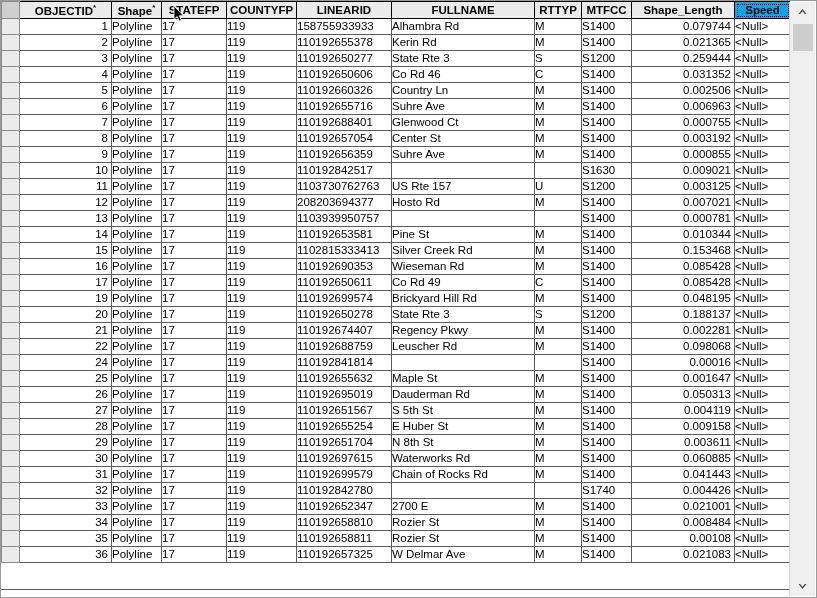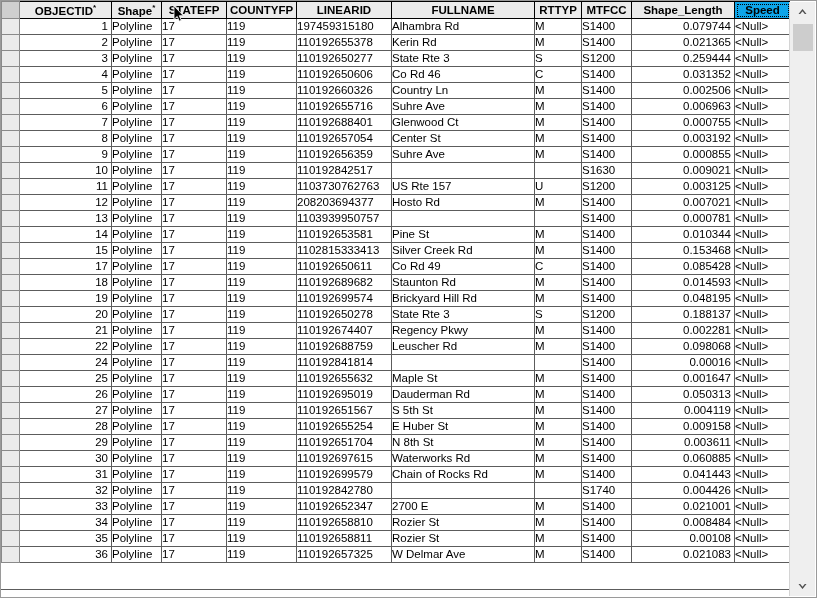--- a/index.html
+++ b/index.html
@@ -203,21 +203,21 @@
             <th class="selected-col"><span>Speed</span></th>
           </tr>
       </thead>
       <tbody>
           <tr>
             <td class="rowsel"></td>
             <td class="num">1</td>
             <td class="left">Polyline</td>
             <td class="left">17</td>
             <td class="left">119</td>
-            <td class="left">197459315180</td>
+            <td class="left">158755933933</td>
             <td class="left">Alhambra Rd</td>
             <td class="left">M</td>
             <td class="left">S1400</td>
             <td class="num">0.079744</td>
             <td class="left">&lt;Null&gt;</td>
           </tr>
           <tr>
             <td class="rowsel"></td>
             <td class="num">2</td>
             <td class="left">Polyline</td>
@@ -394,42 +394,42 @@
             <td class="left">119</td>
             <td class="left">1102815333413</td>
             <td class="left">Silver Creek Rd</td>
             <td class="left">M</td>
             <td class="left">S1400</td>
             <td class="num">0.153468</td>
             <td class="left">&lt;Null&gt;</td>
           </tr>
           <tr>
             <td class="rowsel"></td>
+            <td class="num">16</td>
+            <td class="left">Polyline</td>
+            <td class="left">17</td>
+            <td class="left">119</td>
+            <td class="left">110192690353</td>
+            <td class="left">Wieseman Rd</td>
+            <td class="left">M</td>
+            <td class="left">S1400</td>
+            <td class="num">0.085428</td>
+            <td class="left">&lt;Null&gt;</td>
+          </tr>
+          <tr>
+            <td class="rowsel"></td>
             <td class="num">17</td>
             <td class="left">Polyline</td>
             <td class="left">17</td>
             <td class="left">119</td>
             <td class="left">110192650611</td>
             <td class="left">Co Rd 49</td>
             <td class="left">C</td>
             <td class="left">S1400</td>
             <td class="num">0.085428</td>
-            <td class="left">&lt;Null&gt;</td>
-          </tr>
-          <tr>
-            <td class="rowsel"></td>
-            <td class="num">18</td>
-            <td class="left">Polyline</td>
-            <td class="left">17</td>
-            <td class="left">119</td>
-            <td class="left">110192689682</td>
-            <td class="left">Staunton Rd</td>
-            <td class="left">M</td>
-            <td class="left">S1400</td>
-            <td class="num">0.014593</td>
             <td class="left">&lt;Null&gt;</td>
           </tr>
           <tr>
             <td class="rowsel"></td>
             <td class="num">19</td>
             <td class="left">Polyline</td>
             <td class="left">17</td>
             <td class="left">119</td>
             <td class="left">110192699574</td>
             <td class="left">Brickyard Hill Rd</td>

